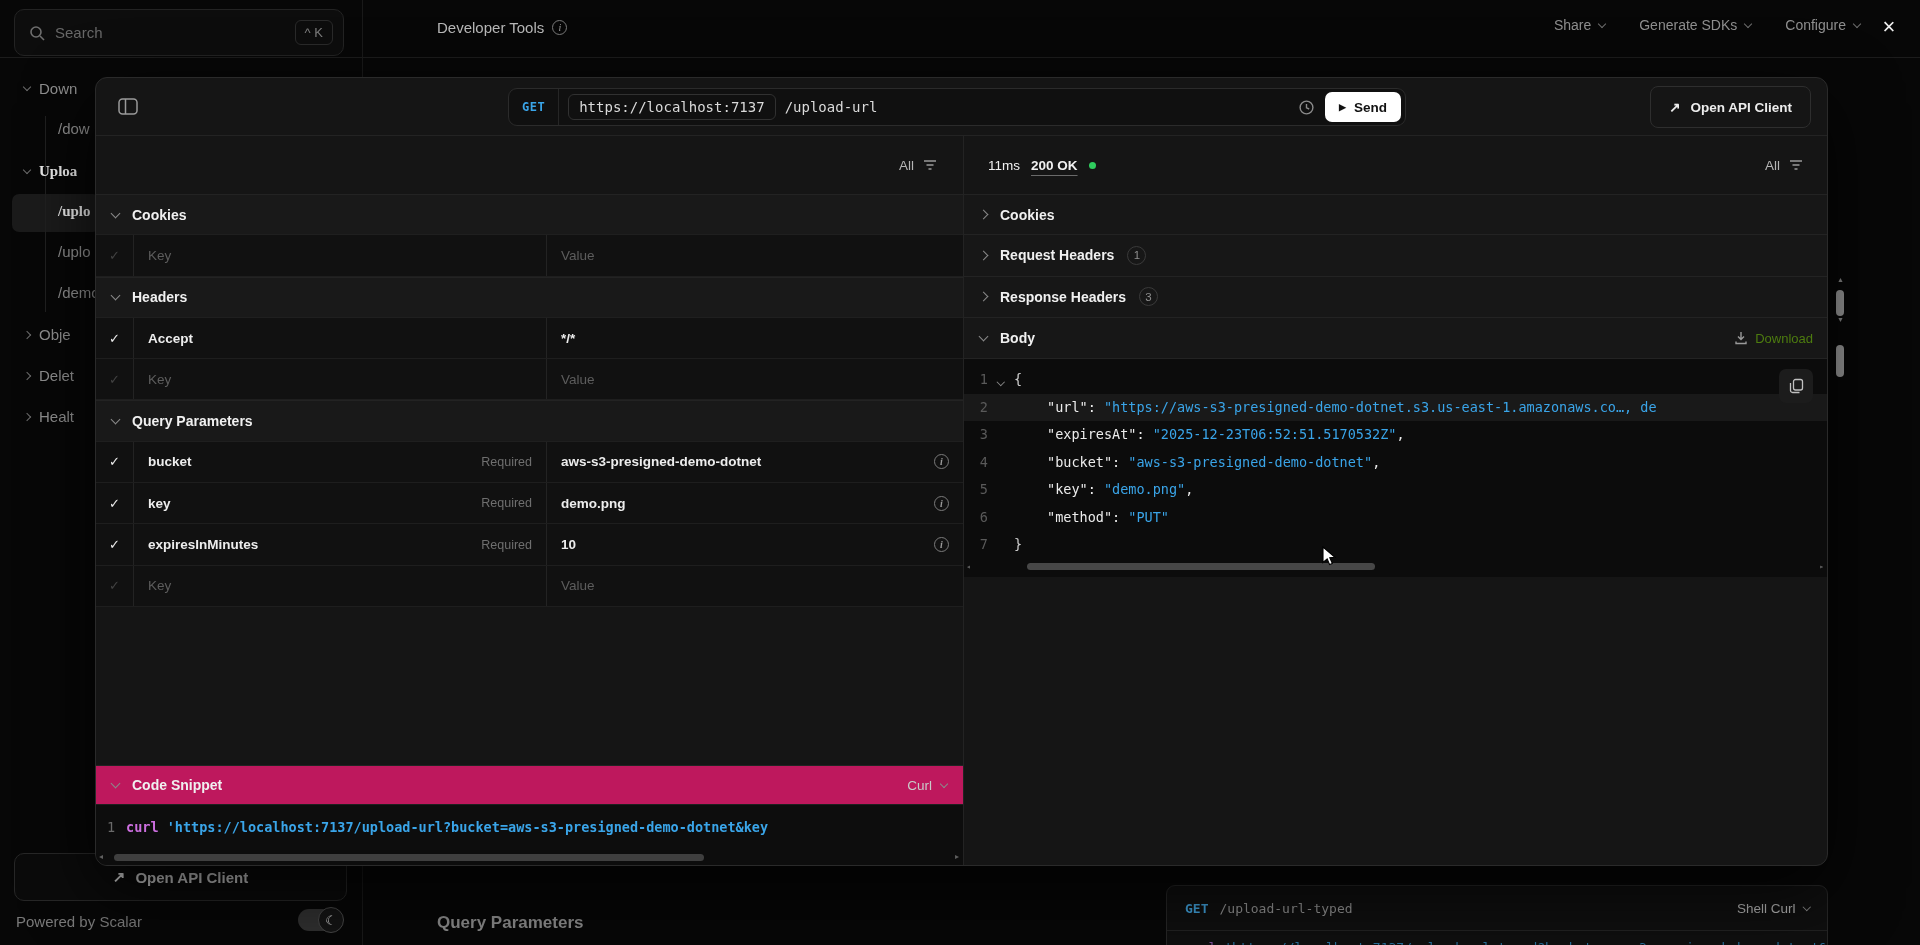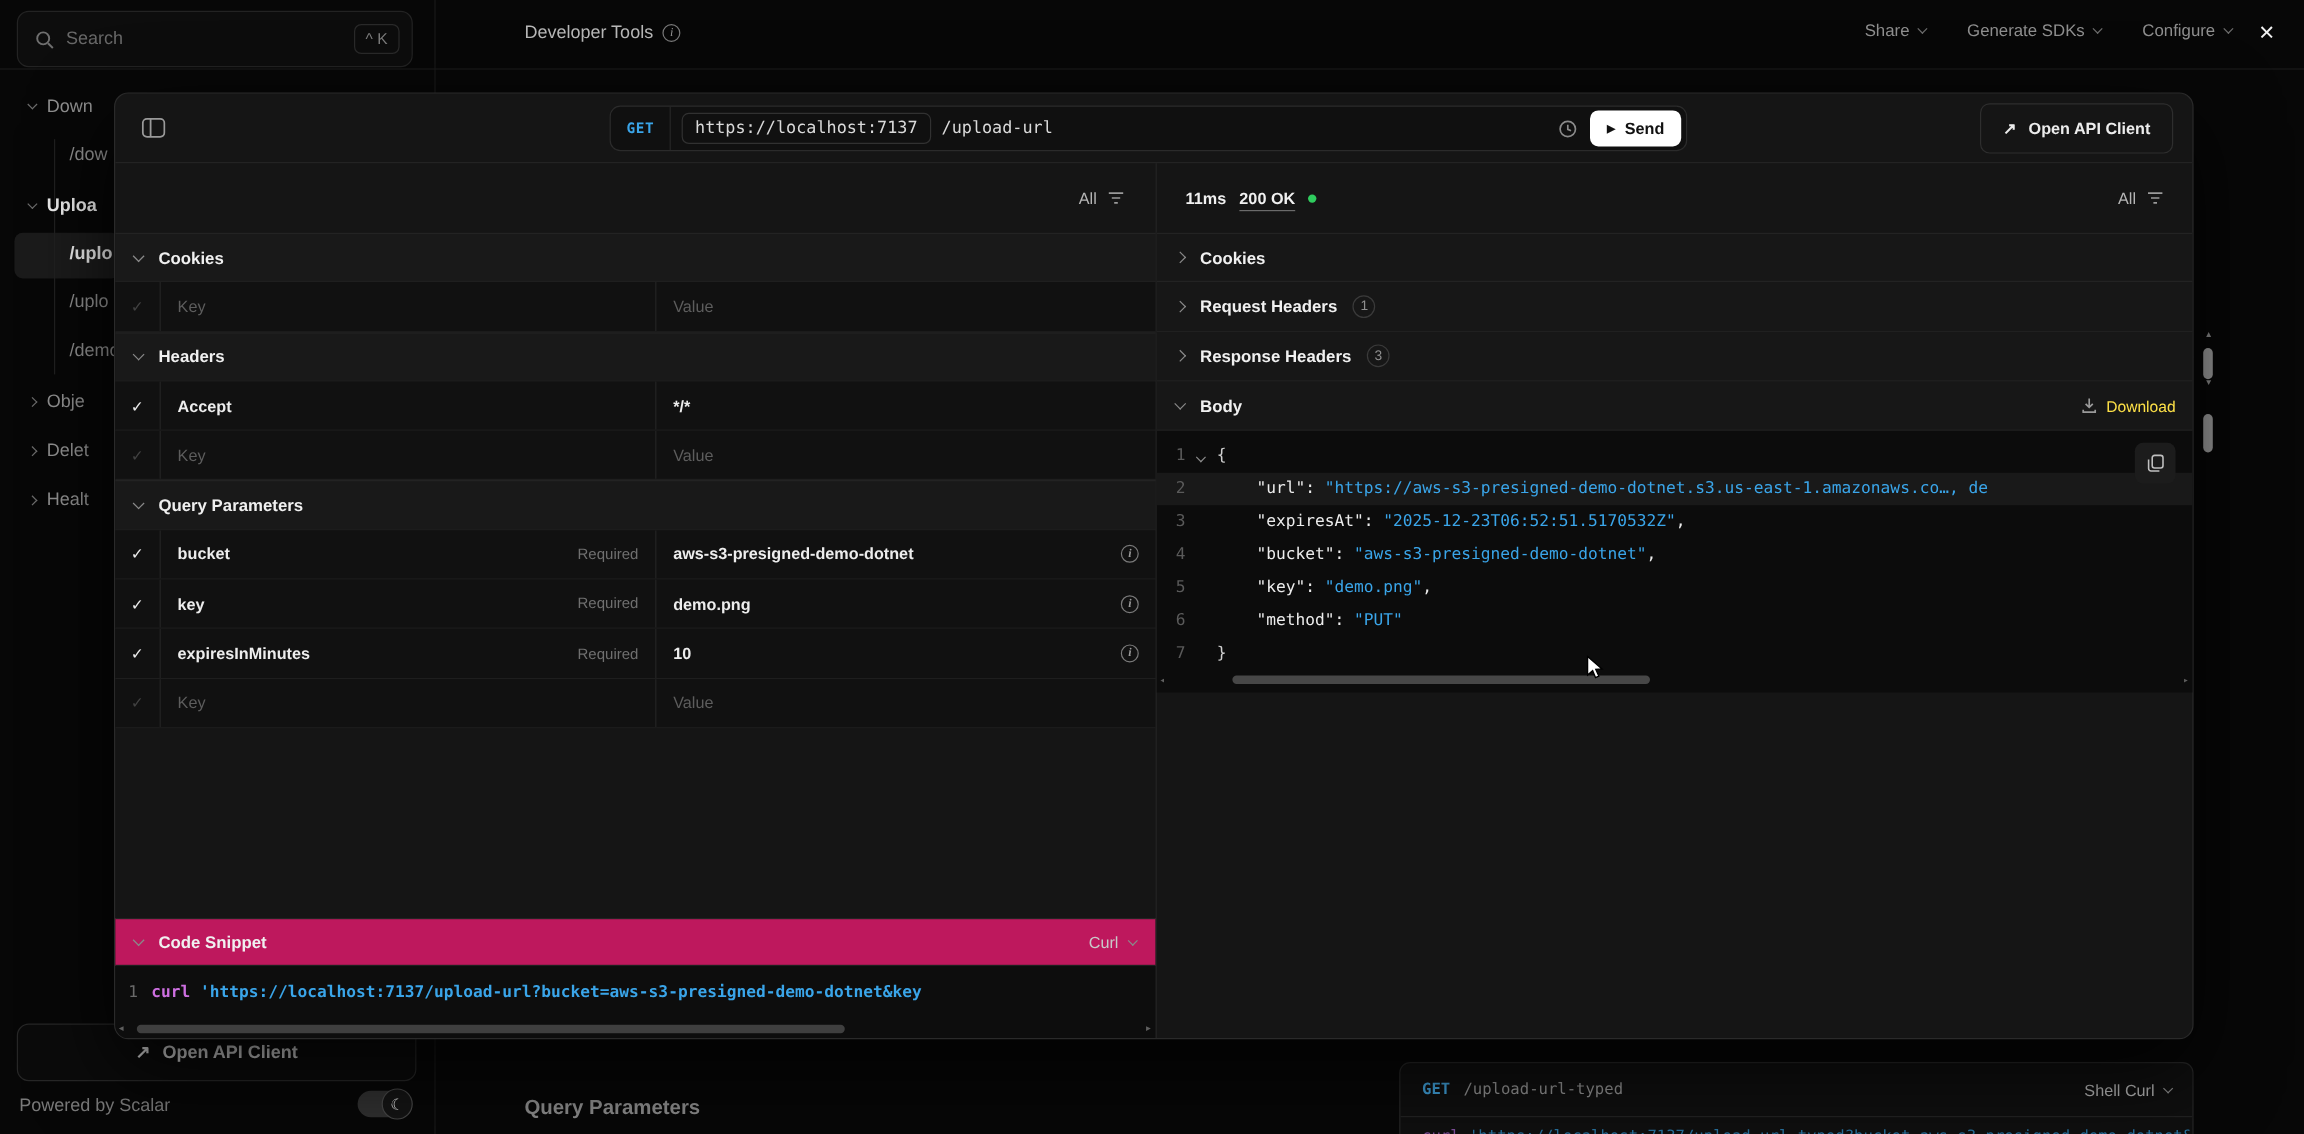--- a/index.html
+++ b/index.html
@@ -28,21 +28,21 @@
   .info-circle { width:15px; height:15px; border:1px solid #7a7a7a; border-radius:50%; color:#9a9a9a;
      font-size:10px; font-family:"Liberation Serif",serif; font-style:italic; display:flex; align-items:center; justify-content:center; }
   .u-menus { position:absolute; right:60px; top:17px; display:flex; gap:34px; }
   .u-menu { display:flex; align-items:center; gap:8px; color:#8f8f8f; font-size:14px; cursor:pointer; }
   .u-menu .chev { width:6px; height:6px; color:#6d6d6d; }
   .u-close { position:absolute; right:18px; top:15px; width:26px; height:26px; color:#f2f2f2;
      font-size:22px; line-height:24px; text-align:center; cursor:pointer; }
 
   .sb-row { position:absolute; display:flex; align-items:center; gap:9px; font-size:15px; color:#8f8f8f; white-space:nowrap; }
   .sb-row .chev { width:6px; height:6px; color:#6d6d6d; }
-  .sb-row.boldwhite { color:#ededed; font-weight:700; }
+  .sb-row.boldwhite { color:#ededed; font-weight:700;font-family:Liberation Serif, serif; }
   .sb-active { position:absolute; left:12px; top:194px; width:88px; height:38px; background:#1b1b1b; border-radius:7px; }
   .sb-guide { position:absolute; left:45px; top:116px; width:1px; height:196px; background:#202020; }
 
   .u-openapi { position:absolute; left:14px; top:853px; width:333px; height:48px; border:1px solid #272727;
      border-radius:10px; display:flex; align-items:center; justify-content:center; gap:10px;
      color:#cfcfcf; font-size:15px; font-weight:700; background:#0b0b0b; }
   .u-powered { position:absolute; left:16px; top:913px; color:#7a7a7a; font-size:15px; }
   .u-toggle { position:absolute; left:298px; top:909px; width:44px; height:22px; background:#303030; border-radius:12px; }
   .u-toggle .knob { position:absolute; right:-2px; top:-2px; width:26px; height:26px; border-radius:50%;
      background:#141414; border:1px solid #474747; color:#d8d8d8; font-size:13px; display:flex; align-items:center; justify-content:center; }
@@ -113,37 +113,37 @@
   .snippet-line .kw { color:#cd6fe0; font-weight:700; }
   .snippet-line .str { color:#3aa5e9; font-weight:700; }
   .hscroll { position:absolute; height:7px; border-radius:4px; background:#3f3f3f; }
   .scroll-arrow { position:absolute; color:#5f5f5f; font-size:8px; }
 
   .rrow { height:41.3px; background:#171717; border-bottom:1px solid #232323; display:flex; align-items:center;
      padding:0 16px; gap:13px; font-size:14px; font-weight:700; color:#f0f0f0; }
   .rrow .chev { color:#8a8a8a; }
   .badge { width:19px; height:19px; border:1px solid #3a3a3a; border-radius:50%; color:#8f8f8f; font-size:11.5px;
      font-weight:400; display:flex; align-items:center; justify-content:center; }
-  .dl { margin-left:auto; display:flex; align-items:center; gap:7px; color:#fde047; font-size:13px; font-weight:400; }
+  .dl { margin-left:auto; display:flex; align-items:center; gap:7px; color:#4d7c0f; font-size:13px; font-weight:400; }
   .ctype { height:36px; background:#101010; border-bottom:1px solid #202020; display:flex; align-items:center;
      padding:0 24px; font-size:12.5px; color:#d6d6d6; }
   .codearea { position:relative; height:218px; background:#0c0c0c; padding-top:7px; font-size:13.5px; }
   .cline { position:relative; height:27.5px; line-height:27.5px; white-space:nowrap; overflow:hidden; }
   .cline.active { background:#191919; }
   .cline .gut { display:inline-block; width:24px; text-align:right; color:#5a5a5a; }
   .cline .fold { display:inline-block; width:26px; text-align:center; color:#8a8a8a; }
   .cline .ind { display:inline-block; width:26px; }
   .cline .ind4 { display:inline-block; width:59px; }
   .cline .key { color:#ececec; } .cline .sep { color:#ececec; }
   .cline .val { color:#3aa5e9; } .cline .tail { color:#ececec; } .cline .punc { color:#d0d0d0; }
   .copy-btn { position:absolute; right:16px; top:10px; width:34px; height:34px; background:#1c1c1c; border-radius:7px;
      display:flex; align-items:center; justify-content:center; }
 
   .meta-left { display:flex; align-items:center; gap:11px; }
-  .meta-dur { font-size:13.5px; font-weight:700; color:#f0f0f0; }
+  .meta-dur { font-size:13.5px; font-weight:400; color:#f0f0f0; }
   .meta-status { font-size:13.5px; font-weight:700; color:#f0f0f0; text-decoration:underline;
      text-decoration-color:#6a6a6a; text-underline-offset:5px; }
   .green-dot { width:7px; height:7px; border-radius:50%; background:#2fcc5e; }
 
   #cursor { position:absolute; left:1322px; top:546px; z-index:60; }
 </style>
 </head>
 <body>
 
 <div id="underlay">

